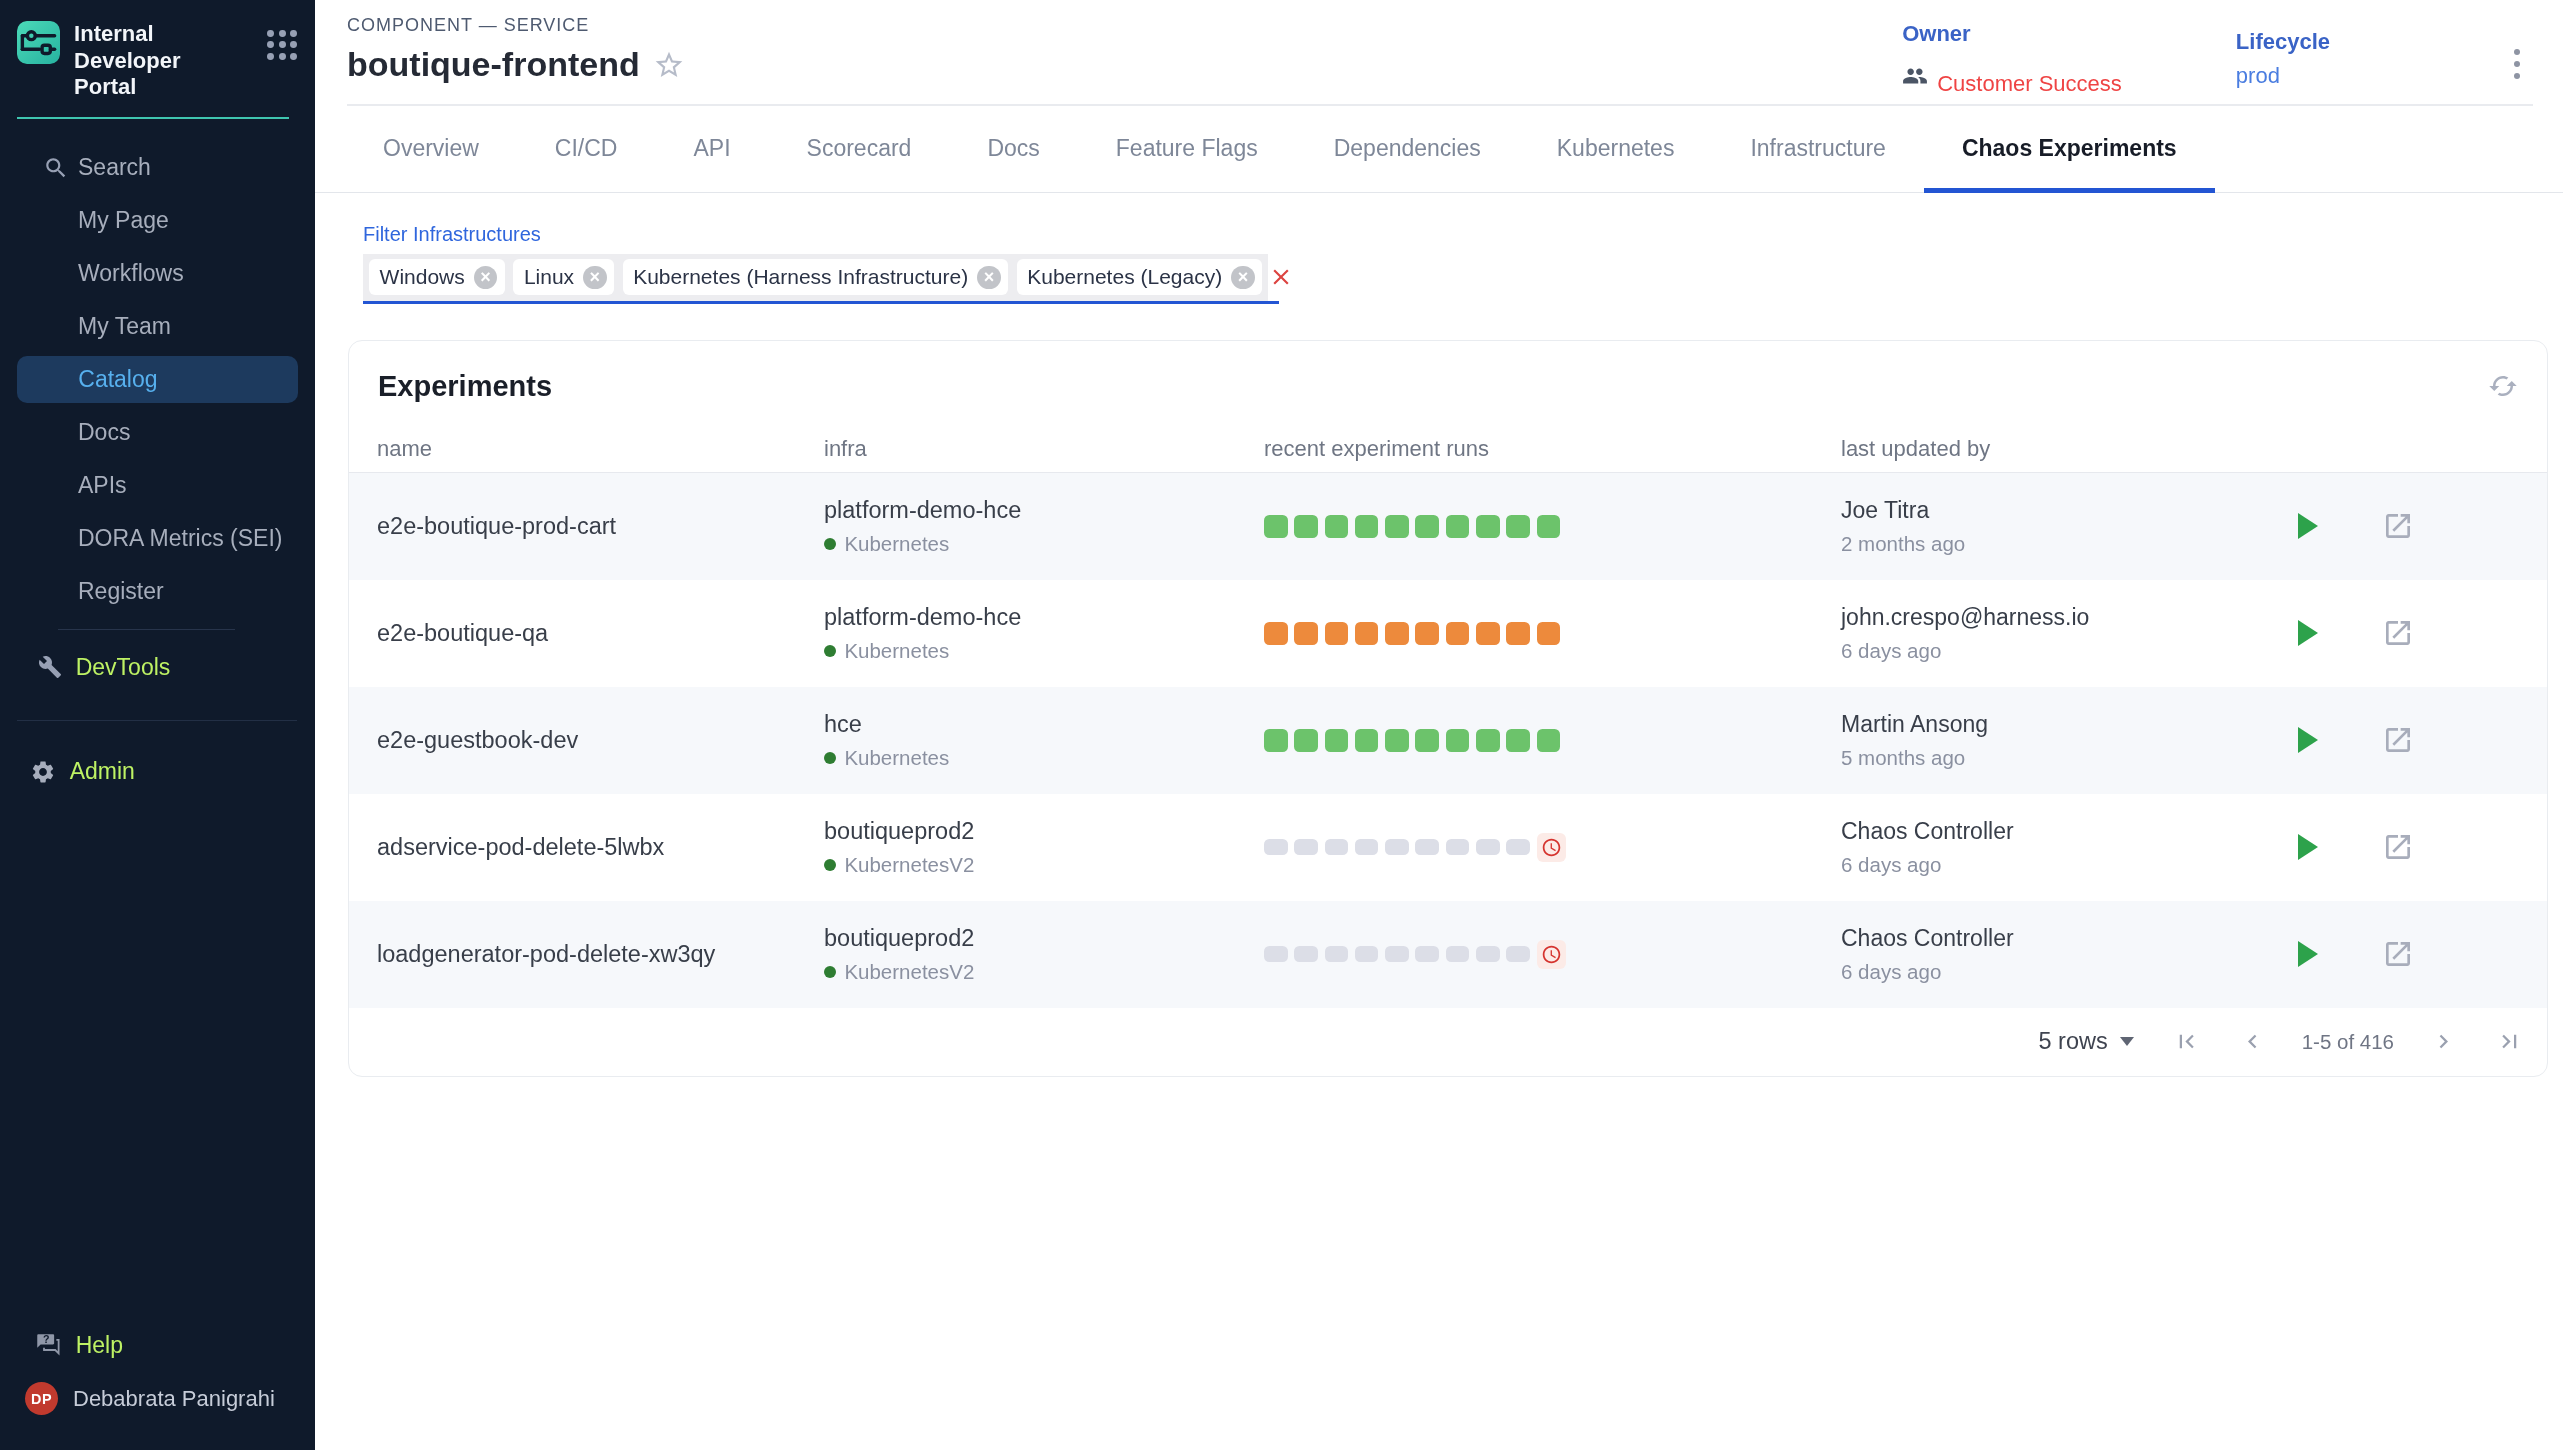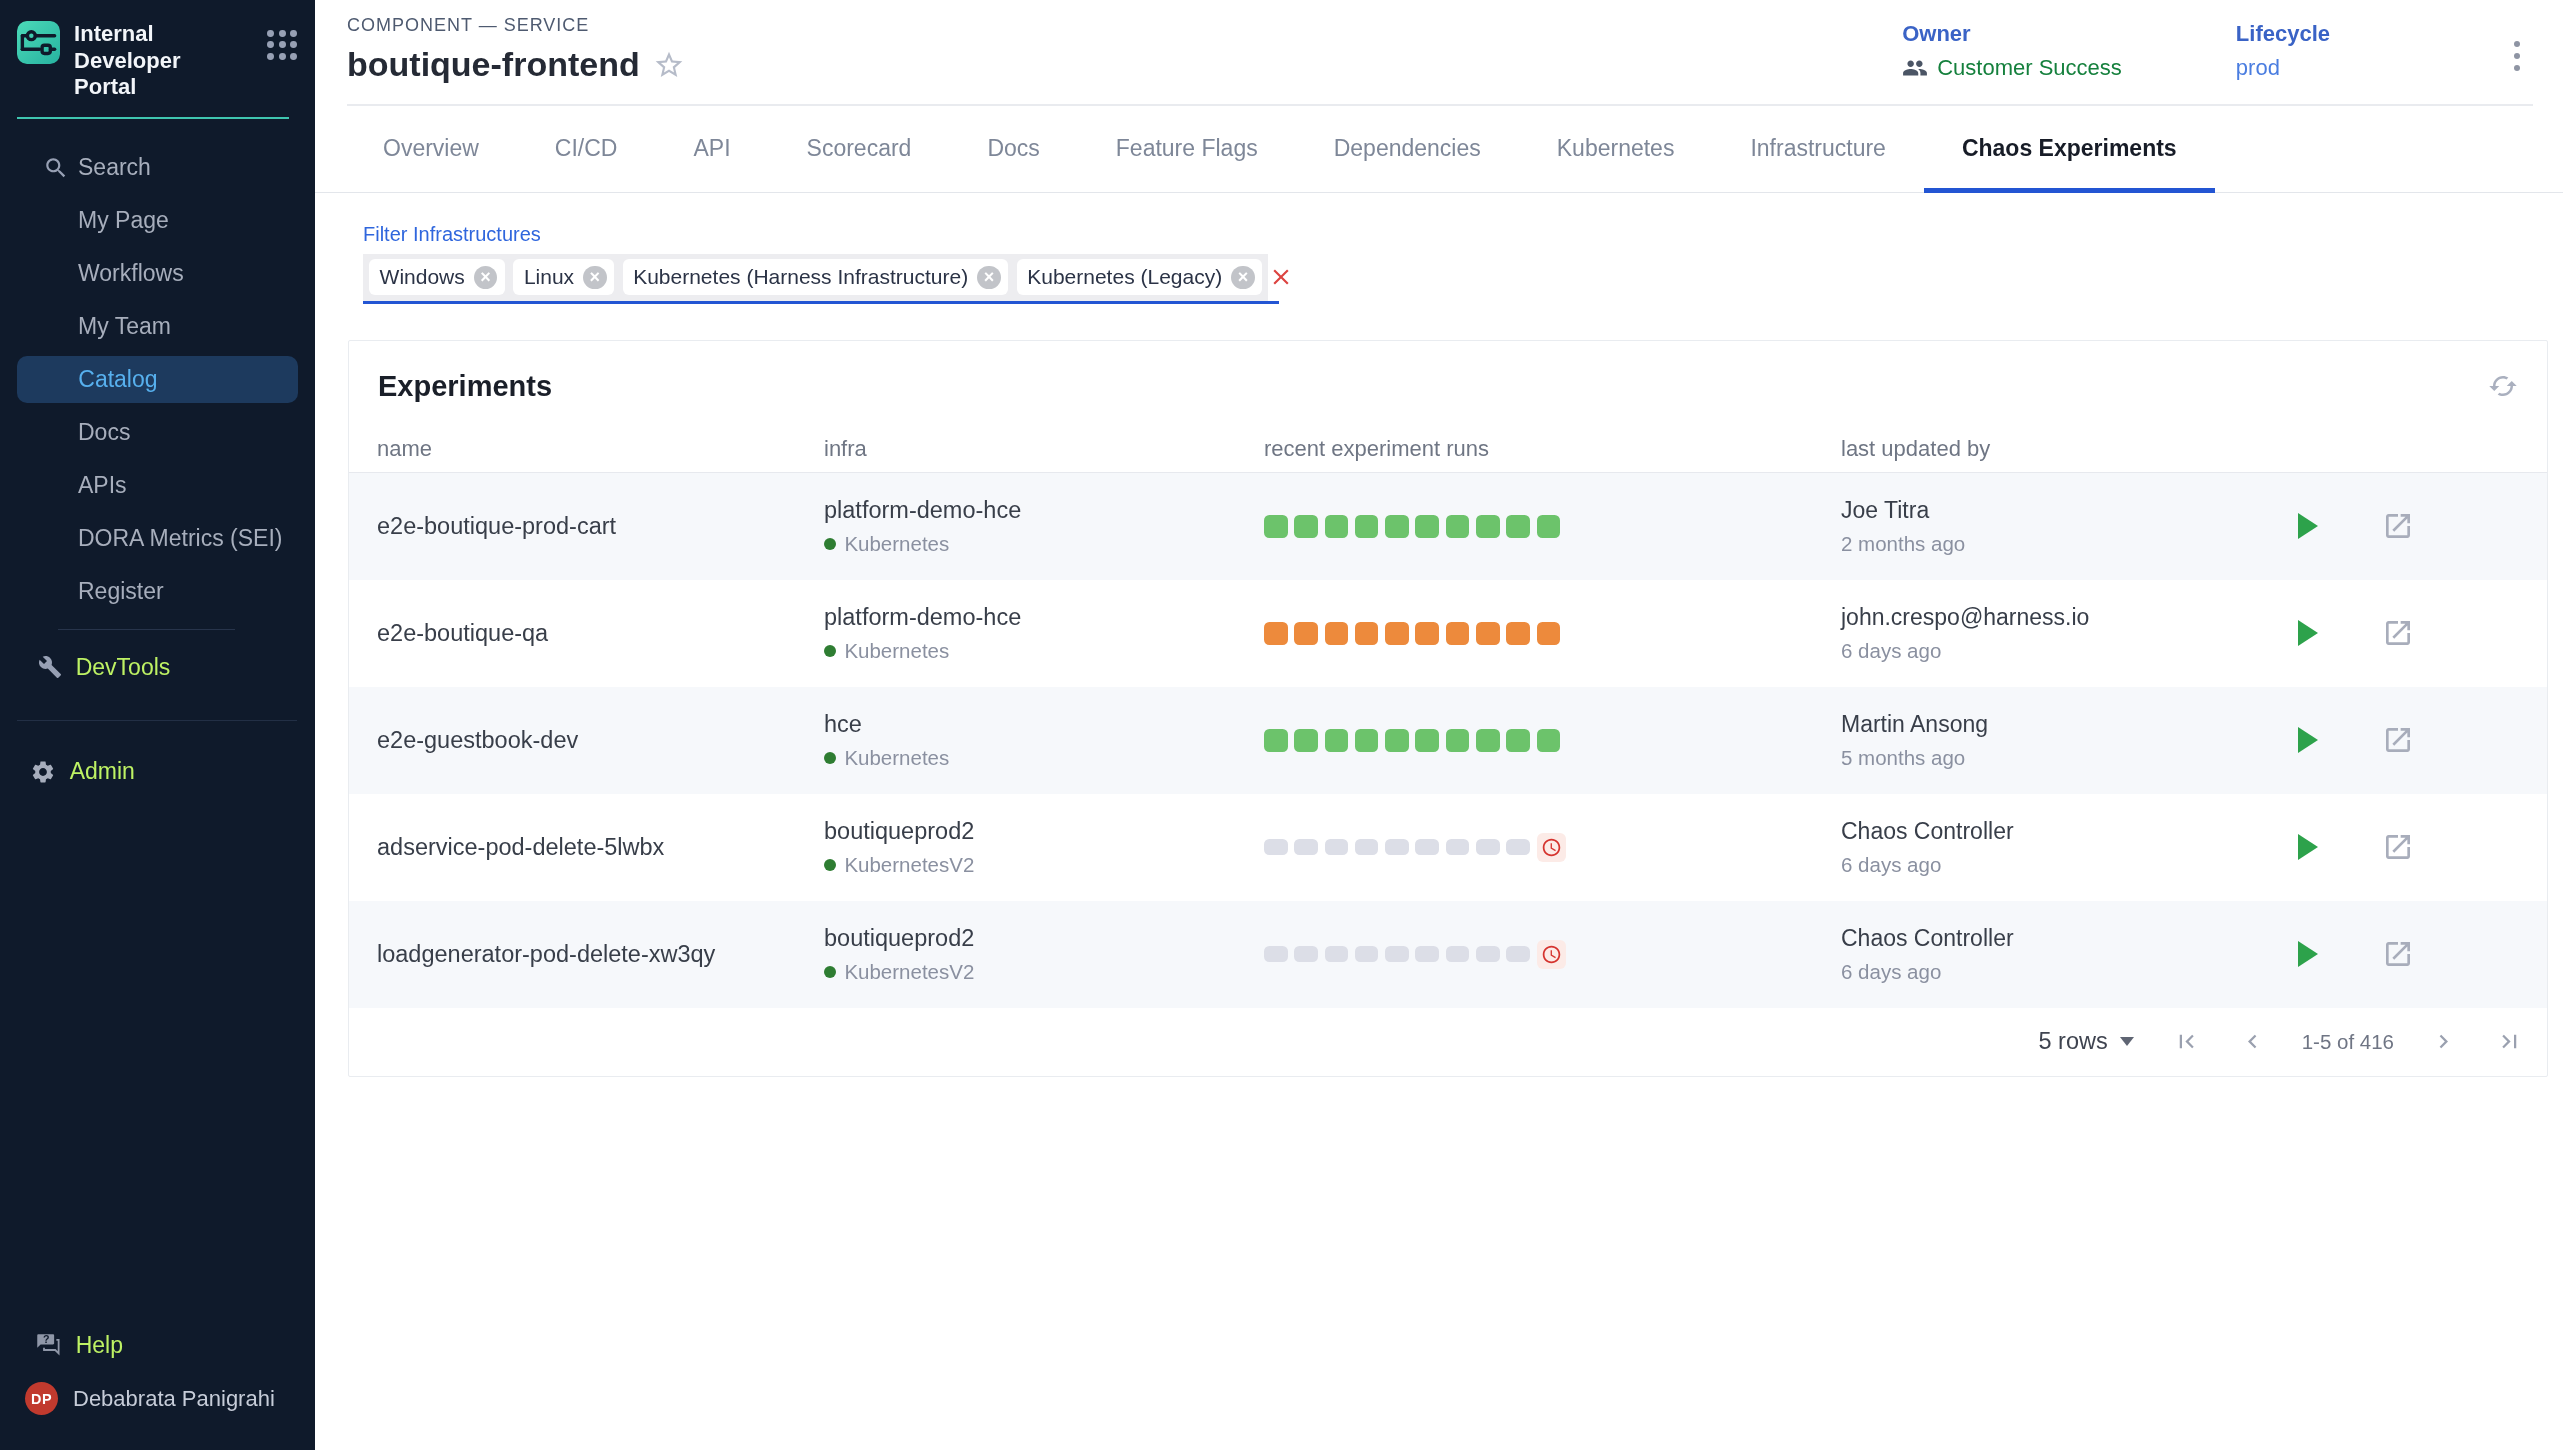--- a/index.html
+++ b/index.html
@@ -99,21 +99,21 @@
   .chip-x {
     width: 23.5px; height: 23.5px; border-radius: 50%; background: #c2c4c9; border: none;
     color: #fff; font-size: 18px; font-weight: 700; line-height: 22px; text-align: center;
     cursor: pointer; padding: 0;
   }
   .clear-x { width: 38px; display: flex; align-items: center; justify-content: center; background: transparent; border: none; cursor: pointer; }
 
   
   .card {
     margin: 36px 14.4px 0 33px; width: 2200px;
-    background: #fff; border: 0.8px solid #e9ecf0; border-radius: 2px;
+    background: #fff; border: 0.8px solid #e9ecf0; border-radius: 14px;
   }
   .card-head { display: flex; align-items: center; justify-content: space-between; padding: 29px 29px 23px 29px; }
   .card-title { font-size: 29px; font-weight: 700; color: #1a1f29; }
   .refresh-btn { border: none; background: none; cursor: pointer; display: flex; }
 
   .tgrid { display: grid; grid-template-columns: 447px 440px 577px 1fr 84px 137px; align-items: center; padding: 0 28px; }
   .thead { height: 47px; border-bottom: 1.5px solid #e7e9ee; }
   .thead > div { font-size: 22px; color: #6f7684; cursor: pointer; }
   .trow { height: 107px; }
   .trow:nth-child(odd) { background: #f6f8fb; }
@@ -268,21 +268,21 @@
         </span>
       </div>
 
       <div class="head-meta">
         <div class="meta-block">
           <div class="meta-label">Owner</div>
           <div class="meta-value">
             <svg width="26" height="26" viewBox="0 0 24 24" fill="#4b5565">
               <path d="M16 11c1.66 0 2.99-1.34 2.99-3S17.66 5 16 5s-3 1.34-3 3 1.34 3 3 3zm-8 0c1.66 0 2.99-1.34 2.99-3S9.66 5 8 5 5 6.34 5 8s1.34 3 3 3zm0 2c-2.33 0-7 1.17-7 3.5V19h14v-2.5c0-2.33-4.67-3.5-7-3.5zm8 0c-.29 0-.62.02-.97.05 1.16.84 1.97 1.97 1.97 3.45V19h6v-2.5c0-2.33-4.67-3.5-7-3.5z"></path>
             </svg>
-            <a style="text-decoration:none;color:#15803d;cursor:pointer;">Customer Success</a>
+            <a style="text-decoration:none;color:#ef4444;cursor:pointer;margin-top:16px;">Customer Success</a>
           </div>
         </div>
         <div class="meta-block">
           <div class="meta-label">Lifecycle</div>
           <div class="meta-value">
               <span>prod</span>
             </div>
         </div>
         <div class="kebab">
             <span></span>

